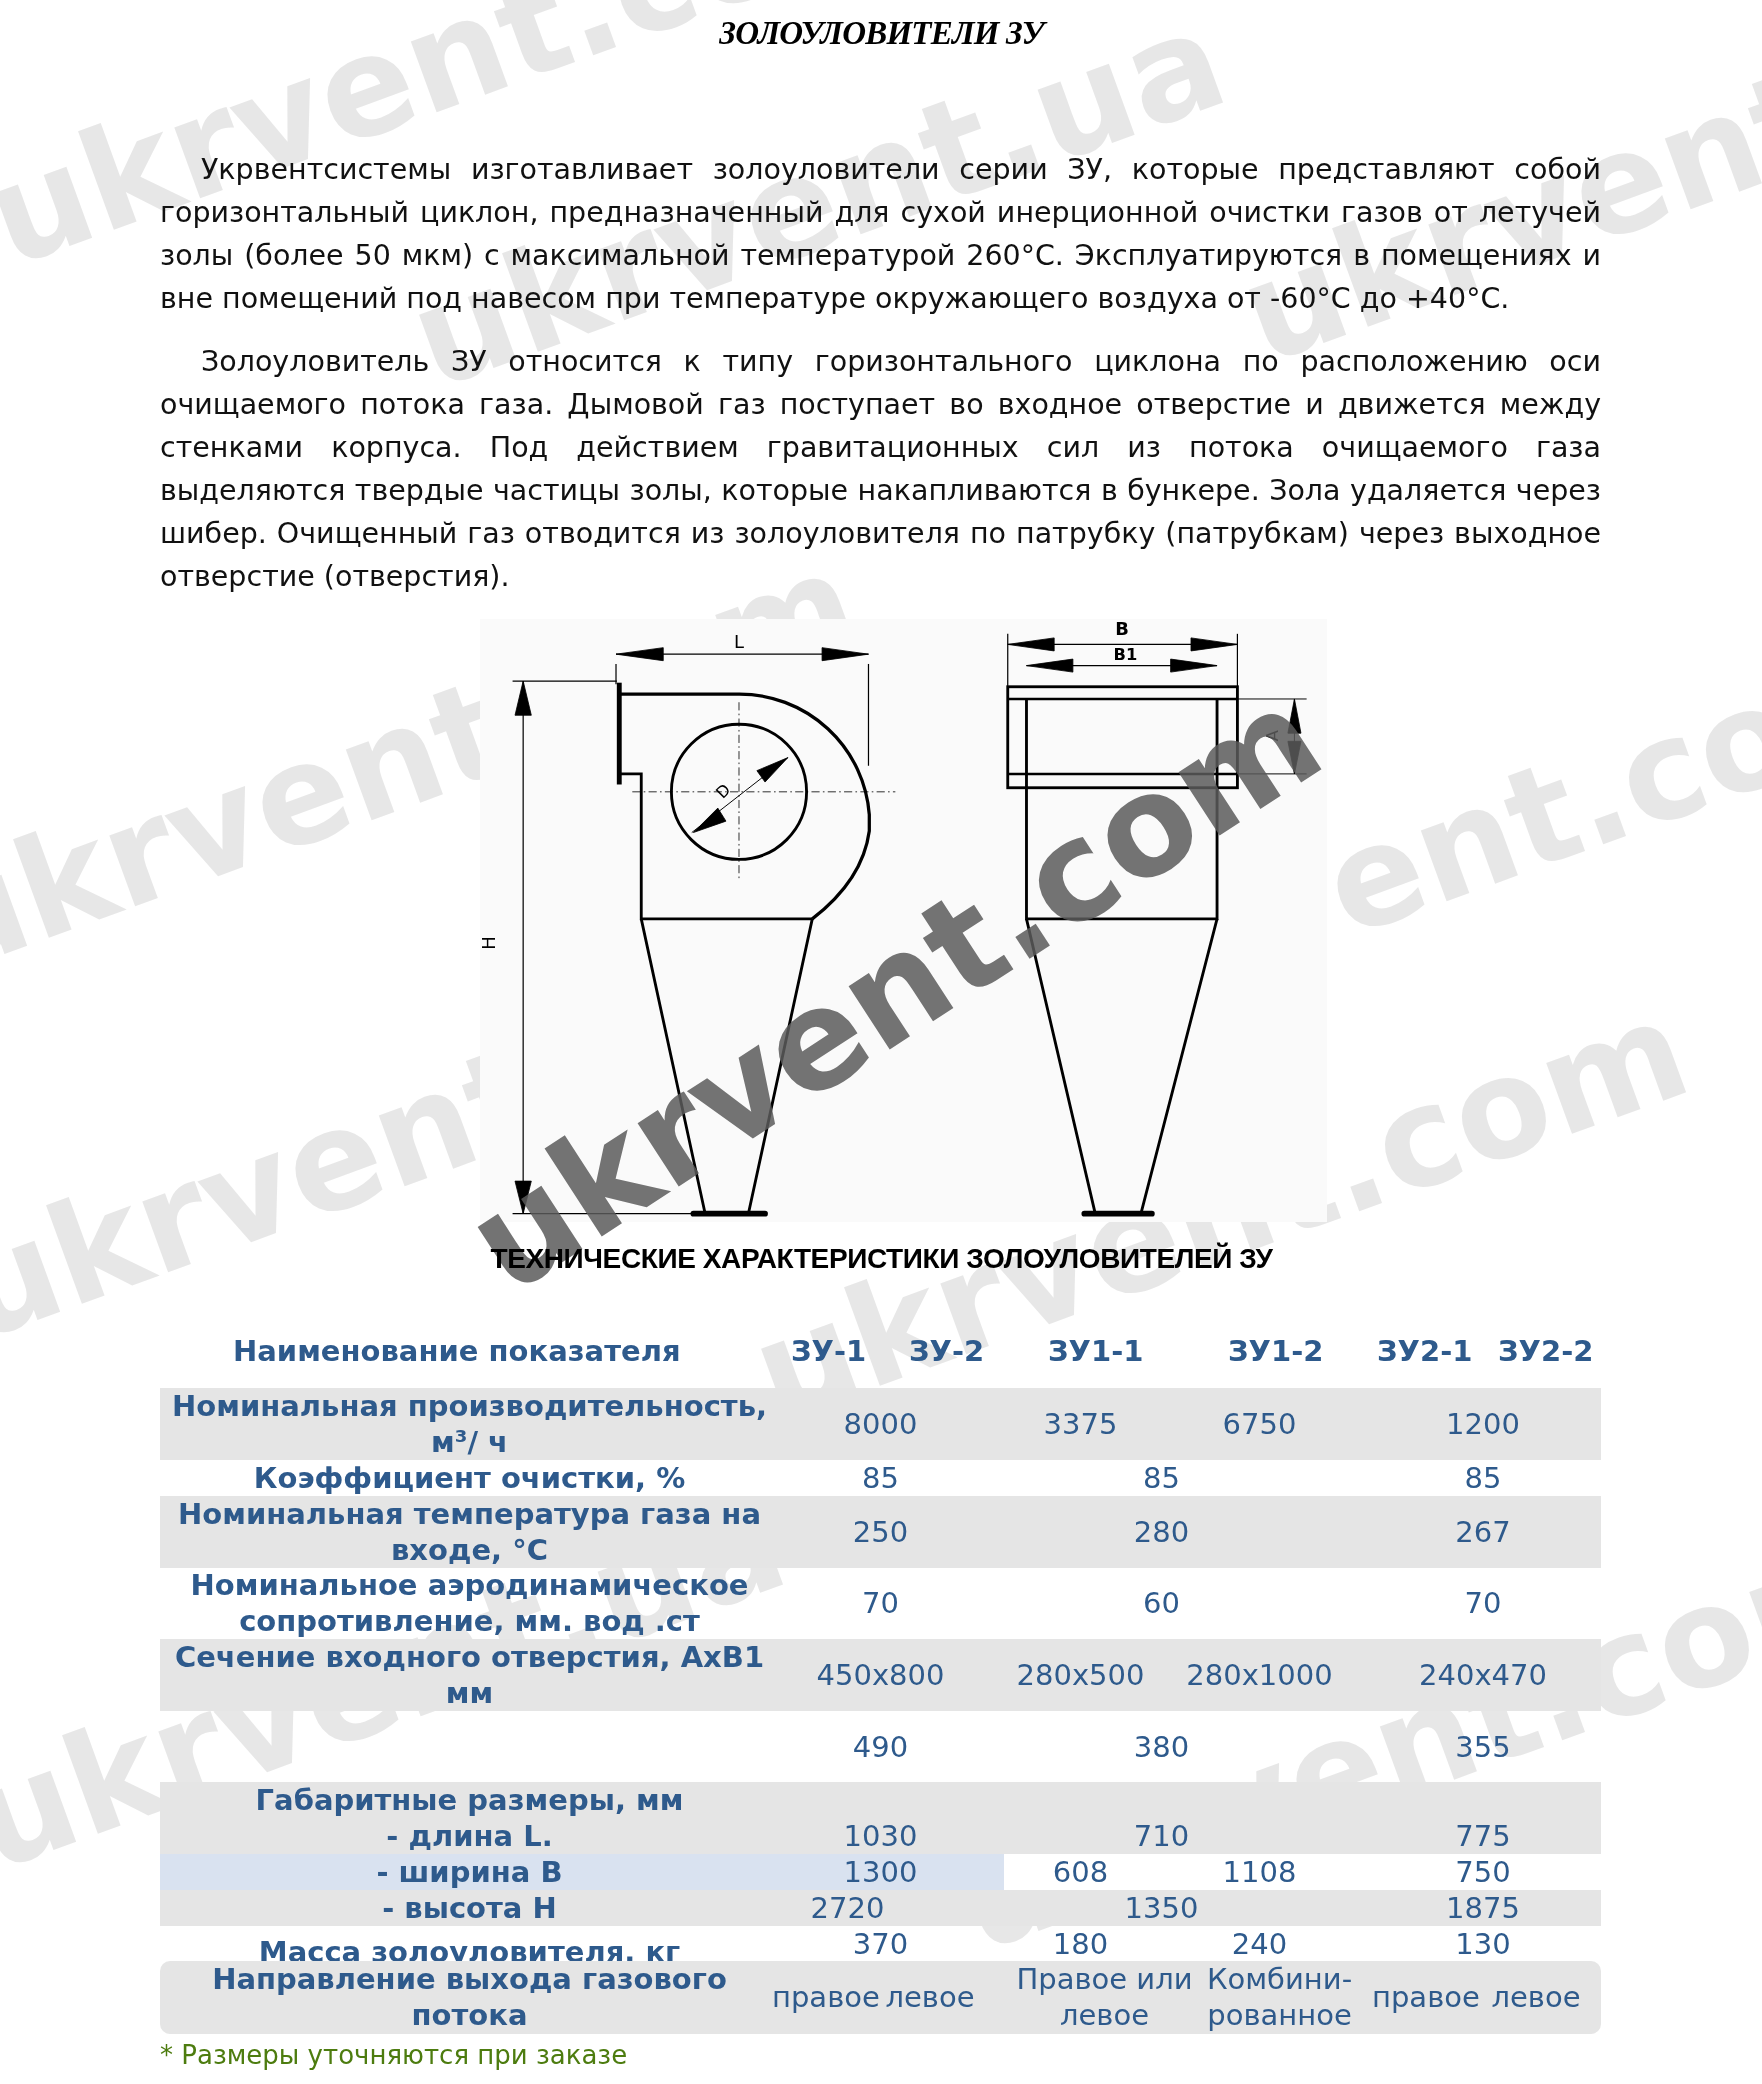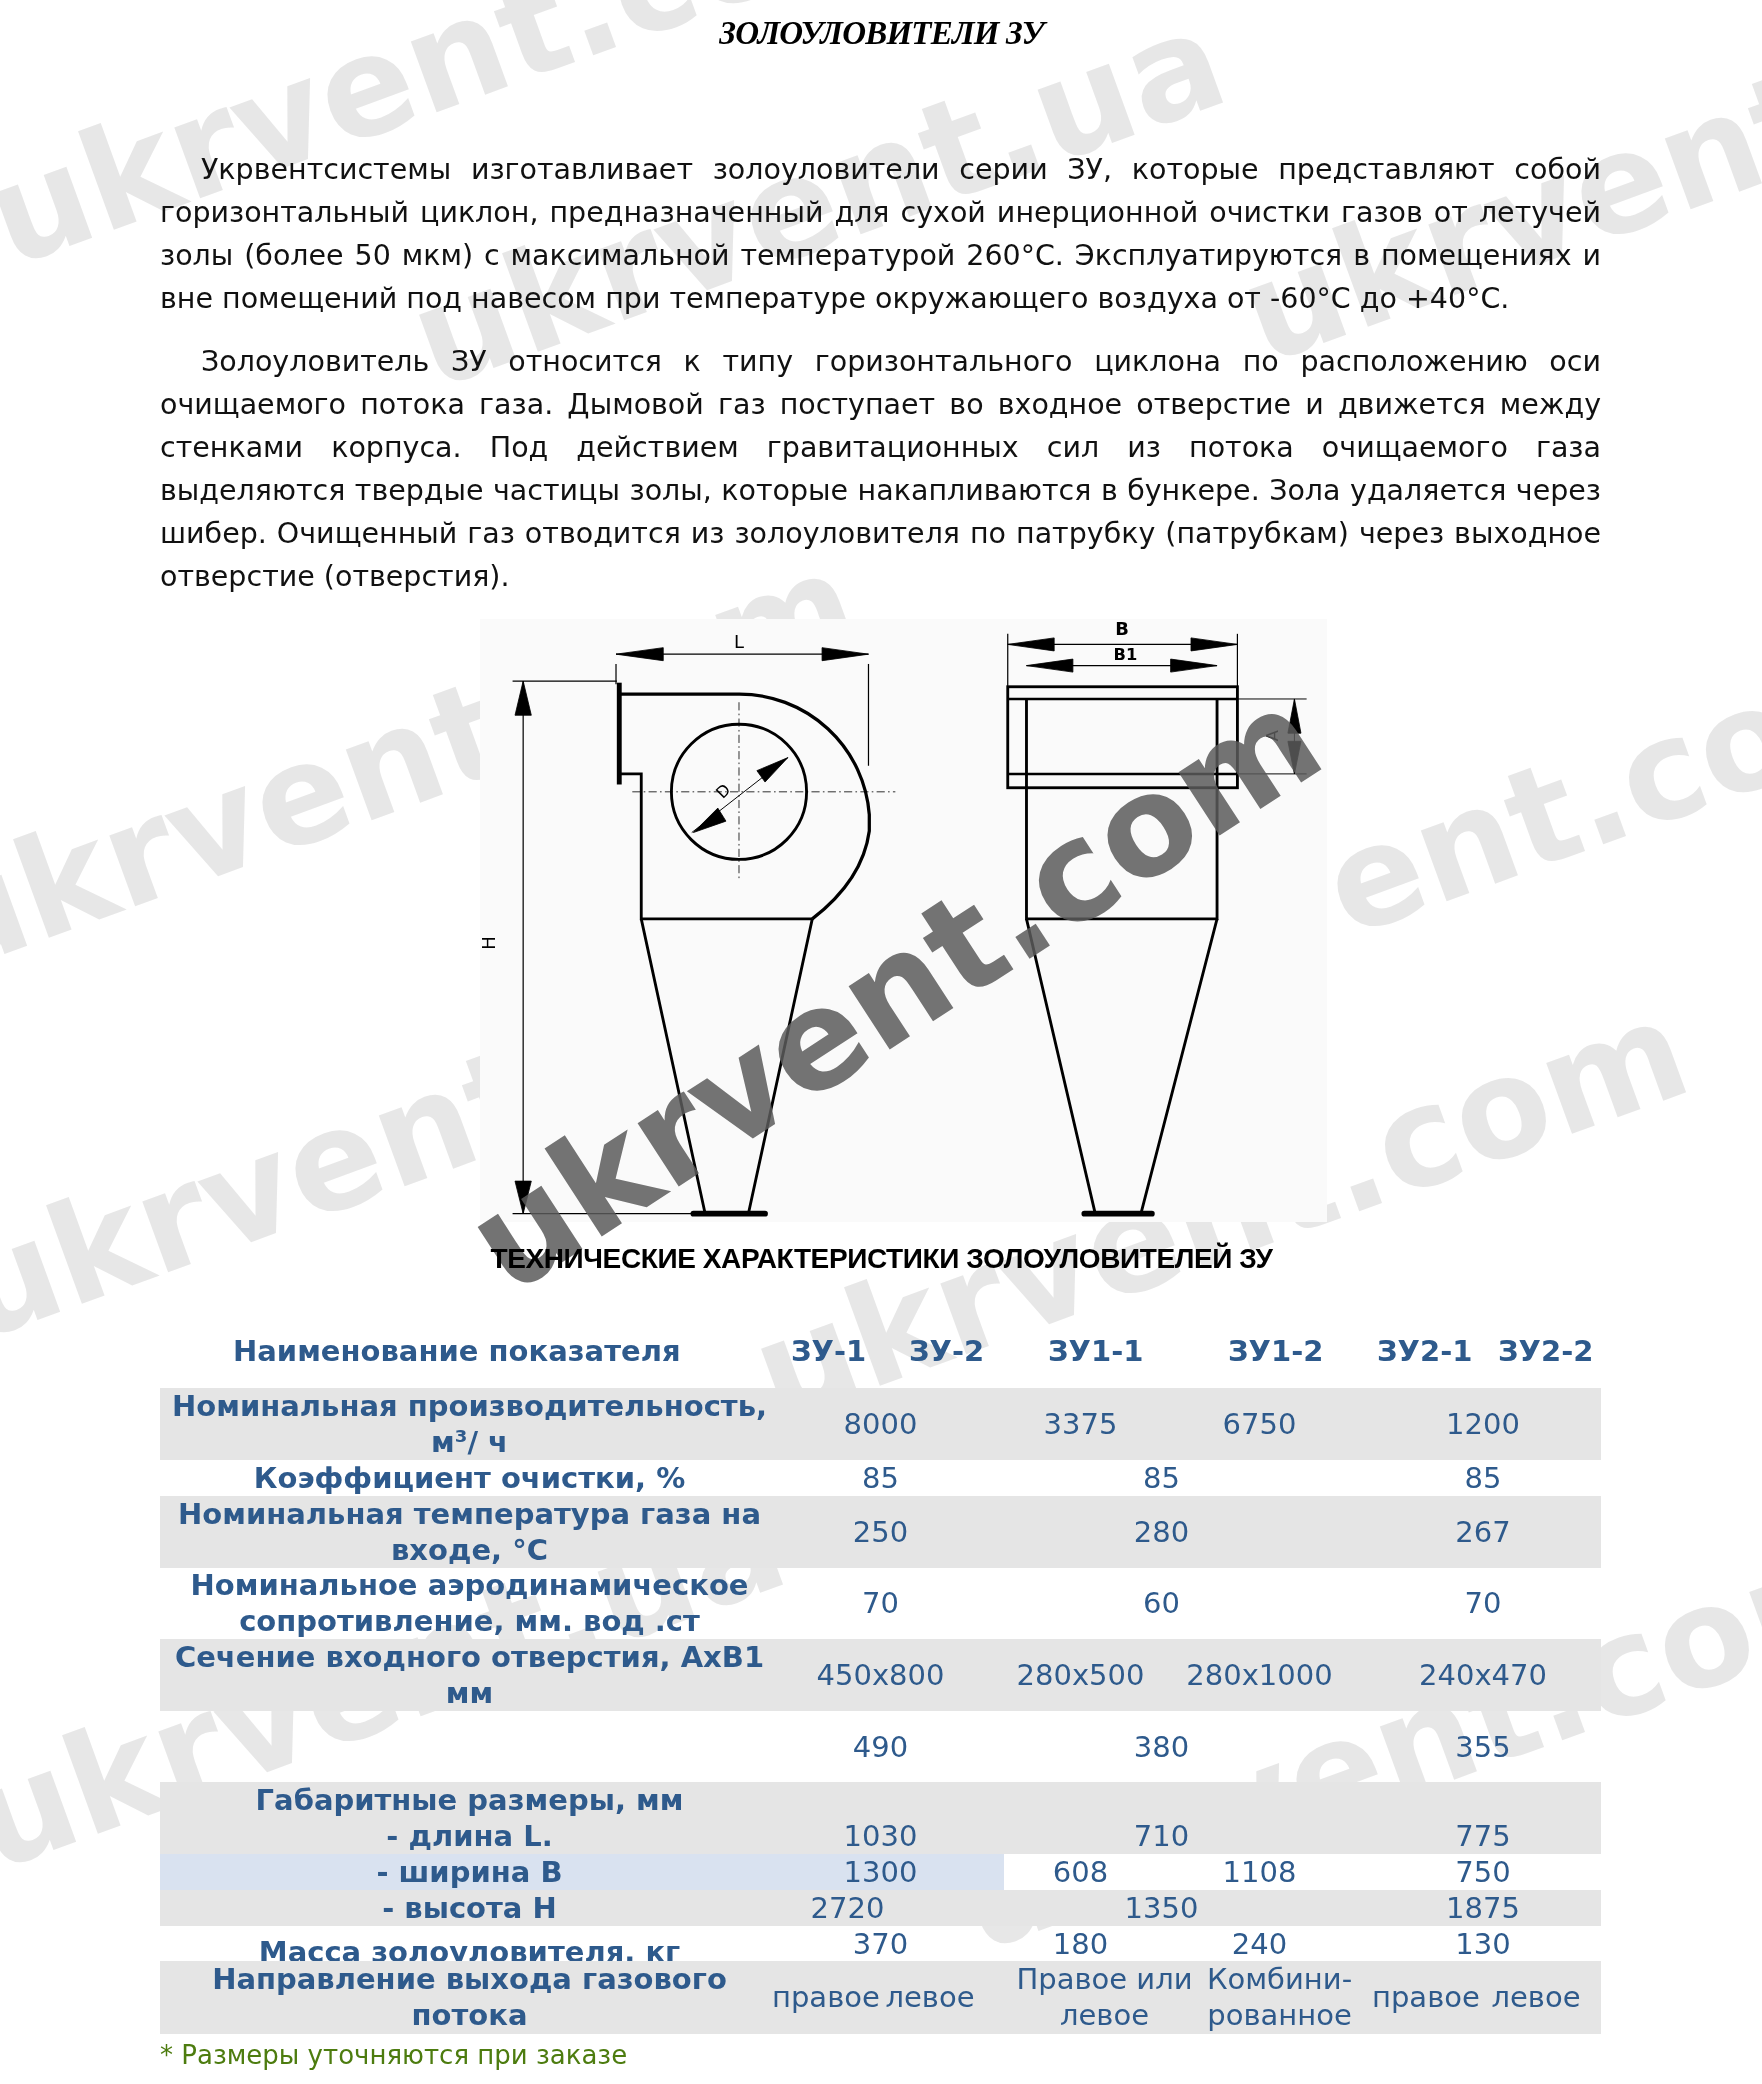--- a/index.html
+++ b/index.html
@@ -206,21 +206,21 @@
 </div>
 
 <div class="row" style="top:1926px;height:36px;">
   <div class="label" style="top:0;margin-top:8px;">Масса золоуловителя, кг</div>
   <div class="val" style="left:627px;width:187px;top:0;">370</div>
   <div class="val" style="left:847px;width:147px;top:0;">180</div>
   <div class="val" style="left:1026px;width:147px;top:0;">240</div>
   <div class="val" style="left:1221px;width:204px;top:0;">130</div>
 </div>
 
-<div class="row shade" style="top:1961px;height:73px;">
+<div class="row shade" style="top:1961px;height:73px;border-radius:10px;">
   <div class="label" style="top:0;">Направление выхода газового потока</div>
   <div class="val" style="left:612px;width:106px;top:18px;">правое</div>
   <div class="val" style="left:721px;width:98px;top:18px;">левое</div>
   <div class="val" style="left:851px;width:187px;top:0;white-space:normal;">Правое или левое</div>
   <div class="val" style="left:1042px;width:155px;top:0;white-space:normal;word-break:break-all;">Комбини-рованное</div>
   <div class="val" style="left:1212px;width:106px;top:18px;">правое</div>
   <div class="val" style="left:1323px;width:106px;top:18px;">левое</div>
 </div>
 
 <div class="footnote">* Размеры уточняются при заказе</div>

